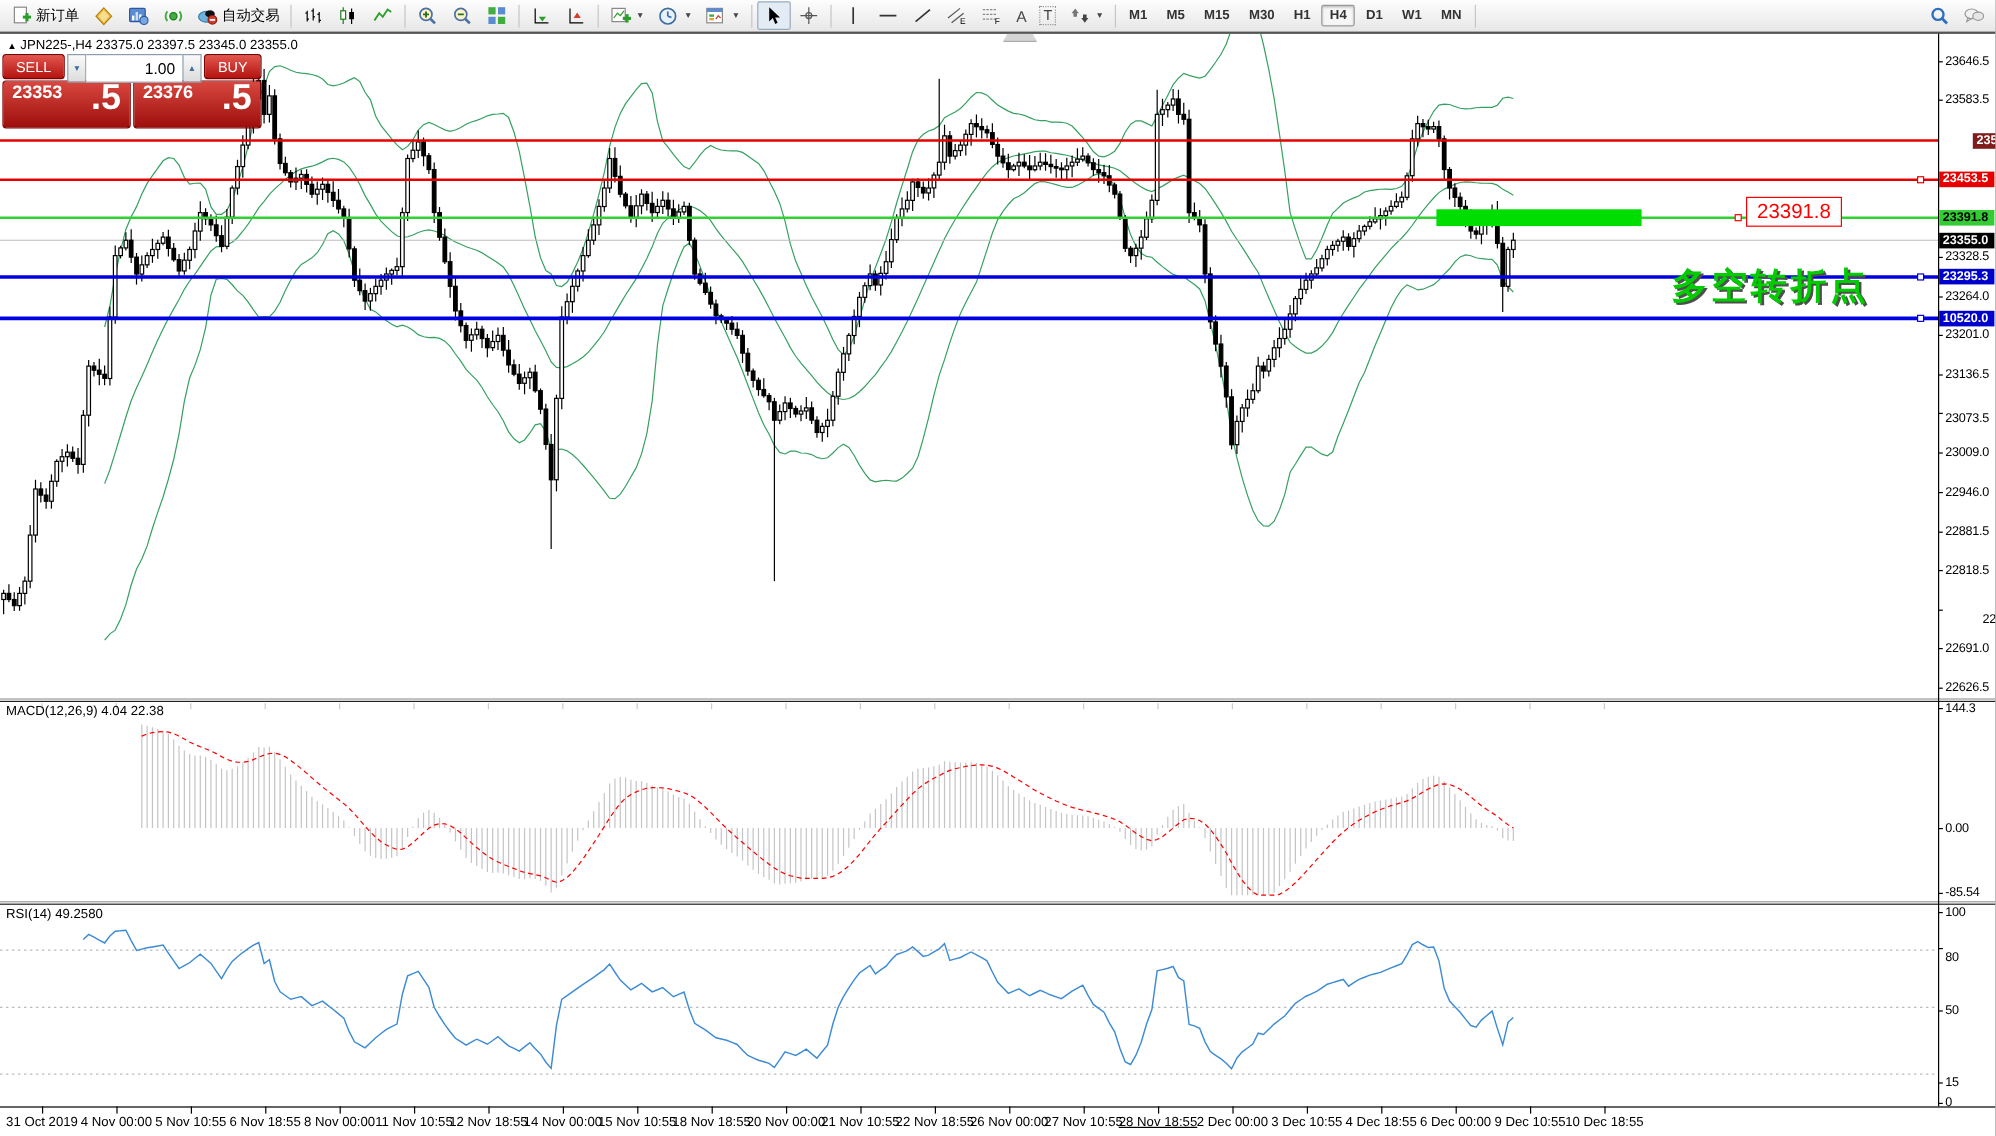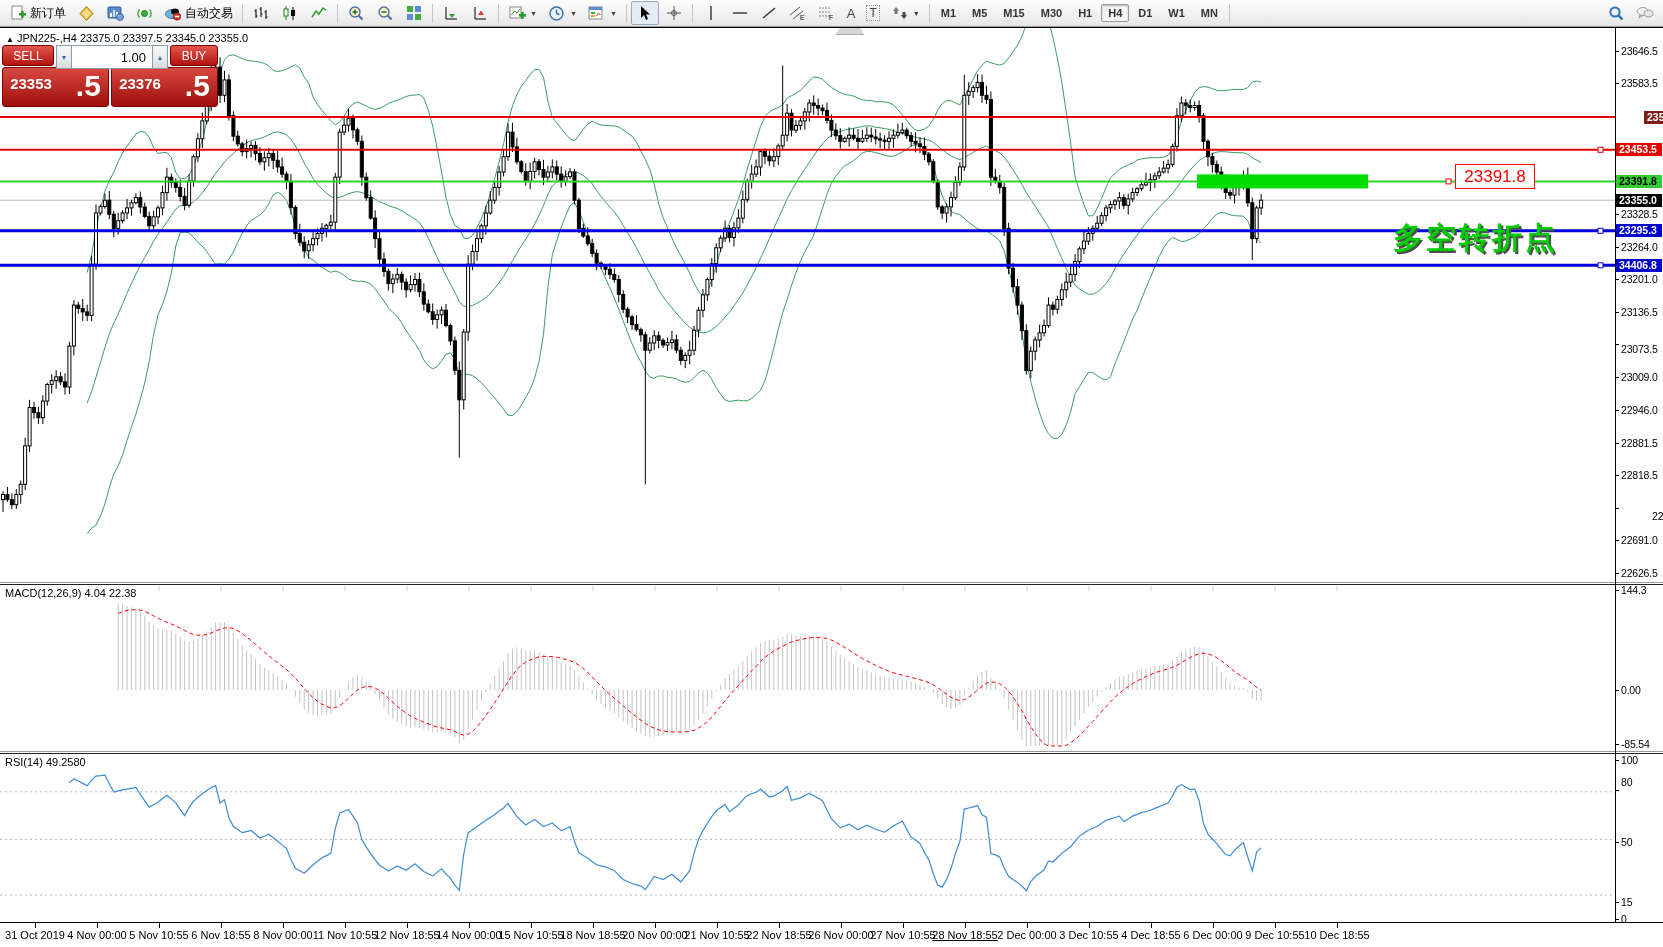--- a/index.html
+++ b/index.html
@@ -38,21 +38,21 @@
   
   .time-axis{position:absolute;left:0;top:922px;width:1663px;height:25px;z-index:4;}
   .time-tick{position:absolute;top:0;width:1px;height:6px;background:#000;}
   .time-label{position:absolute;top:7px;width:90px;margin-left:-45px;text-align:center;font-size:11px;color:#000;white-space:nowrap;}
   
   .ocp{position:absolute;left:2px;top:45px;width:216px;height:62px;z-index:6;}
   .oc-btn{position:absolute;top:0;height:21px;box-sizing:border-box;border:1px solid #7d0000;border-radius:3px;
           background:linear-gradient(#e2564e,#b41410);color:#fff;font-size:12px;display:flex;
           align-items:center;justify-content:center;}
   .oc-price{position:absolute;top:22px;height:40px;box-sizing:border-box;border:1px solid #7d0000;border-radius:3px;
-            background:linear-gradient(#d84840,#9e0f0c);color:#fff;display:flex;align-items:center;
+            background:linear-gradient(#d84840,#9e0f0c);color:#fff;display:flex;align-items:flex-start;
             justify-content:center;padding-bottom:3px;gap:24px;}
   .oc-price .main{font-size:15px;font-weight:bold;line-height:20px;margin-bottom:3px;}
   .oc-price .big{font-size:30px;font-weight:bold;line-height:28px;}
   .vol-box{position:absolute;left:54px;top:0;width:112px;height:24px;display:flex;z-index:7;}
   .vol-step{width:16px;height:24px;box-sizing:border-box;border:1px solid #8e9bab;background:linear-gradient(#fafafa,#dcdcdc);
             display:flex;align-items:center;justify-content:center;font-size:7px;color:#3a6ea5;}
   .vol-input{width:80px;height:24px;box-sizing:border-box;border:1px solid #8e9bab;border-left:none;border-right:none;
              text-align:right;font-size:13px;padding:0 6px 0 0;outline:none;font-family:inherit;}
   
   .callout{position:absolute;left:1455px;top:164px;width:78px;height:23px;border:1px solid #ff0000;background:#fff;
@@ -1280,32 +1280,32 @@
       <div class="tick-dash" style="top: 479.802px;"></div>
       <div class="tick-label" style="top: 482px; margin-left: 31px;">22754.0</div>
       <div class="tick-dash" style="top: 512.047px;"></div>
       <div class="tick-label" style="top: 506.047px;">22691.0</div>
       <div class="tick-dash" style="top: 545.06px;"></div>
       <div class="tick-label" style="top: 539.06px;">22626.5</div>
       <div class="badge" style="top: 82.6275px; background: #7f1d1d; color: rgb(255, 255, 255); margin-left: 28px;">23517.3</div>
       <div class="badge" style="top: 115.282px; background: rgb(230, 0, 0); color: rgb(255, 255, 255);">23453.5</div>
       <div class="badge" style="top: 146.861px; background: rgb(51, 204, 51); color: rgb(0, 0, 0);">23391.8</div>
       <div class="badge" style="top: 196.252px; background: rgb(0, 0, 204); color: rgb(255, 255, 255);">23295.3</div>
-      <div class="badge" style="top: 230.8px; background: rgb(0, 0, 204); color: rgb(255, 255, 255);">34406.8</div>
+      <div class="badge" style="top: 230.8px; background: rgb(0, 0, 204); color: rgb(255, 255, 255);">10520.0</div>
       <div class="badge" style="top: 165.696px; background: rgb(0, 0, 0); color: rgb(255, 255, 255);">23355.0</div>
       <div class="tick-dash" style="top: 562px;"></div>
       <div class="tick-label" style="top: 556px;">144.3</div>
       <div class="tick-dash" style="top: 662px;"></div>
       <div class="tick-label" style="top: 656px;">0.00</div>
       <div class="tick-dash" style="top: 716px;"></div>
       <div class="tick-label" style="top: 710px;">-85.54</div>
       <div class="tick-dash" style="top: 732px;"></div>
       <div class="tick-label" style="top: 726px;">100</div>
       <div class="tick-dash" style="top: 762px;"></div>
-      <div class="tick-label" style="top: 748px; text-align: center;">80</div>
+      <div class="tick-label" style="top: 764px; text-align: center;">80</div>
       <div class="tick-dash" style="top: 814px;"></div>
       <div class="tick-label" style="top: 808px;">50</div>
       <div class="tick-dash" style="top: 874px;"></div>
       <div class="tick-label" style="top: 868px;">15</div>
       <div class="tick-dash" style="top: 891px;"></div>
       <div class="tick-label" style="top: 885px;">0</div>
     </div>
   <div class="time-axis" id="time-axis">
       <div class="time-tick" style="left: 35px;"></div>
       <div class="time-label" style="left: 35px;">31 Oct 2019</div>

